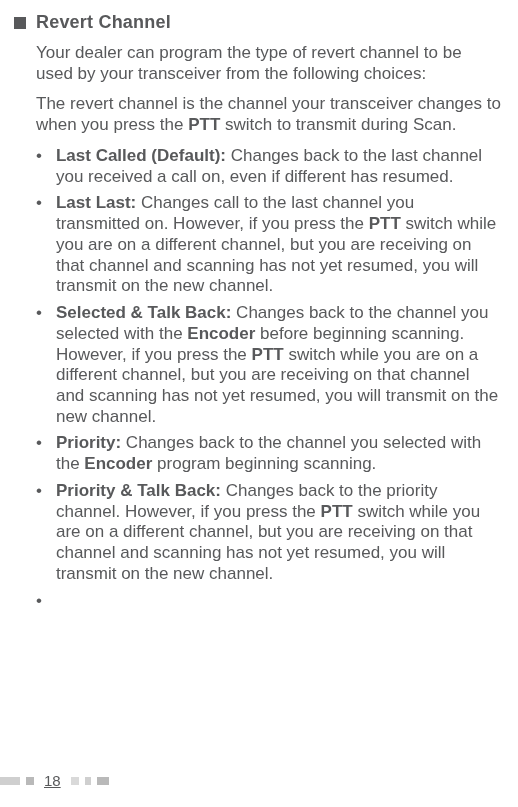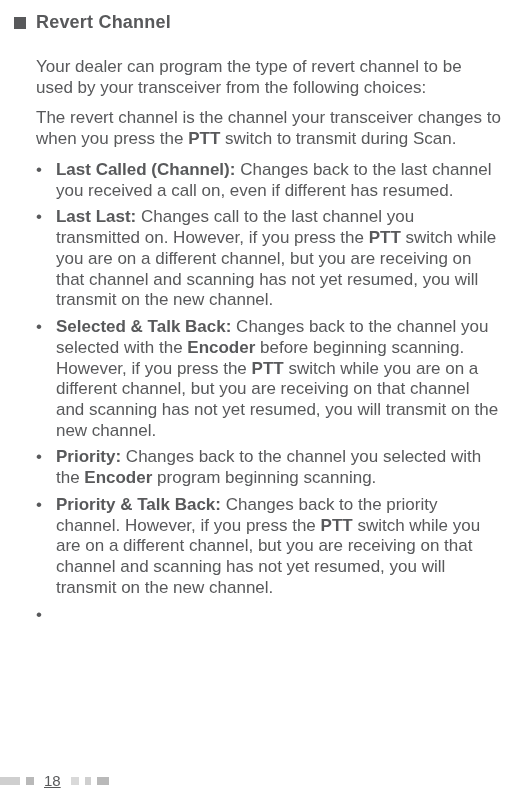--- a/index.html
+++ b/index.html
@@ -8,21 +8,21 @@
       font-family: Arial, Helvetica, sans-serif;
       background: #fff;
       color: #58595b;
       padding: 12px 14px 0 14px;
       position: relative;
     }
     .section-header {
       display: flex;
       align-items: center;
       gap: 10px;
-      margin-bottom: 24px;
+      margin-bottom: 10px;
     }
     .bullet-square {
       width: 12px;
       height: 12px;
       background: #58595b;
     }
     .section-title {
       font-size: 18px;
       font-weight: bold;
       letter-spacing: 0.2px;
@@ -94,21 +94,21 @@
 <div class="body-wrap">
   <p class="para">Your dealer can program the type of revert channel to be used by your transceiver from the following choices:</p>
   <p class="para">
     <span>The revert channel is the channel your transceiver changes to when you press the </span><span class="bold">PTT</span><span> switch to transmit during Scan.</span>
   </p>
 
   <ul class="items">
     <li>
       <span class="li-bullet">•</span>
       <span class="li-text">
-        <span class="bold">Last Called (Channel):</span><span>  Changes back to the last channel you received a call on, even if different has resumed.</span>
+        <span class="bold">Last Called (Default):</span><span>  Changes back to the last channel you received a call on, even if different has resumed.</span>
       </span>
     </li>
     <li>
       <span class="li-bullet">•</span>
       <span class="li-text">
         <span class="bold">Last Last:</span><span>  Changes call to the last channel you transmitted on.  However, if you press the </span><span class="bold">PTT</span><span> switch while you are on a different channel, but you are receiving on that channel and scanning has not yet resumed, you will transmit on the new channel.</span>
       </span>
     </li>
     <li>
       <span class="li-bullet">•</span>

